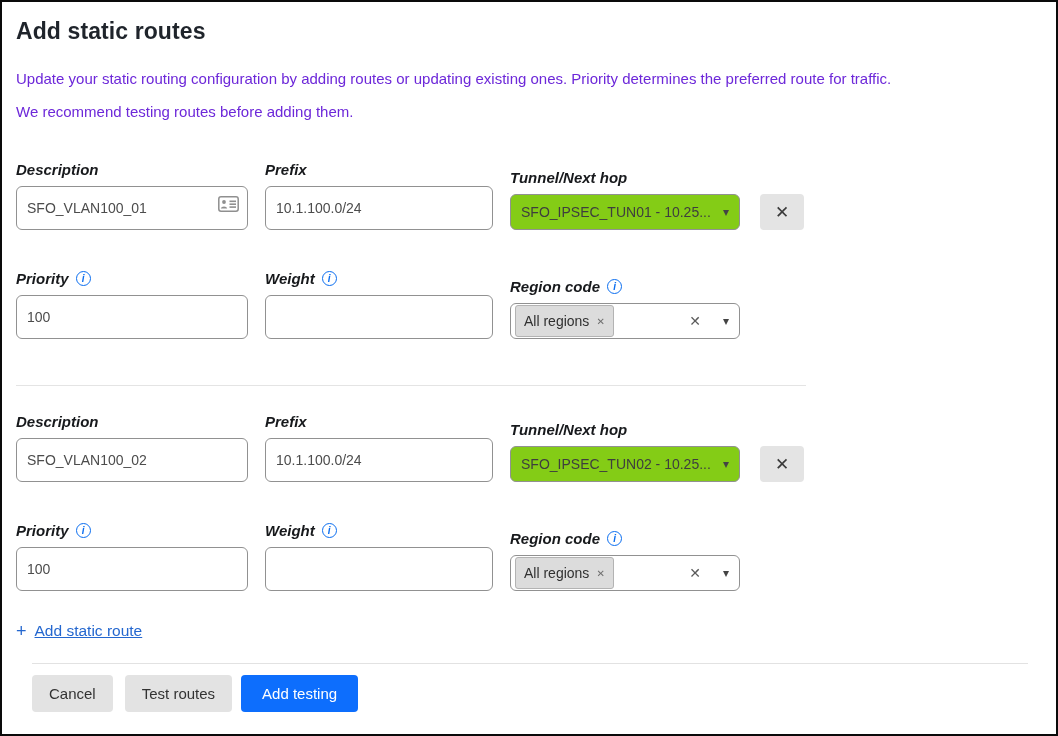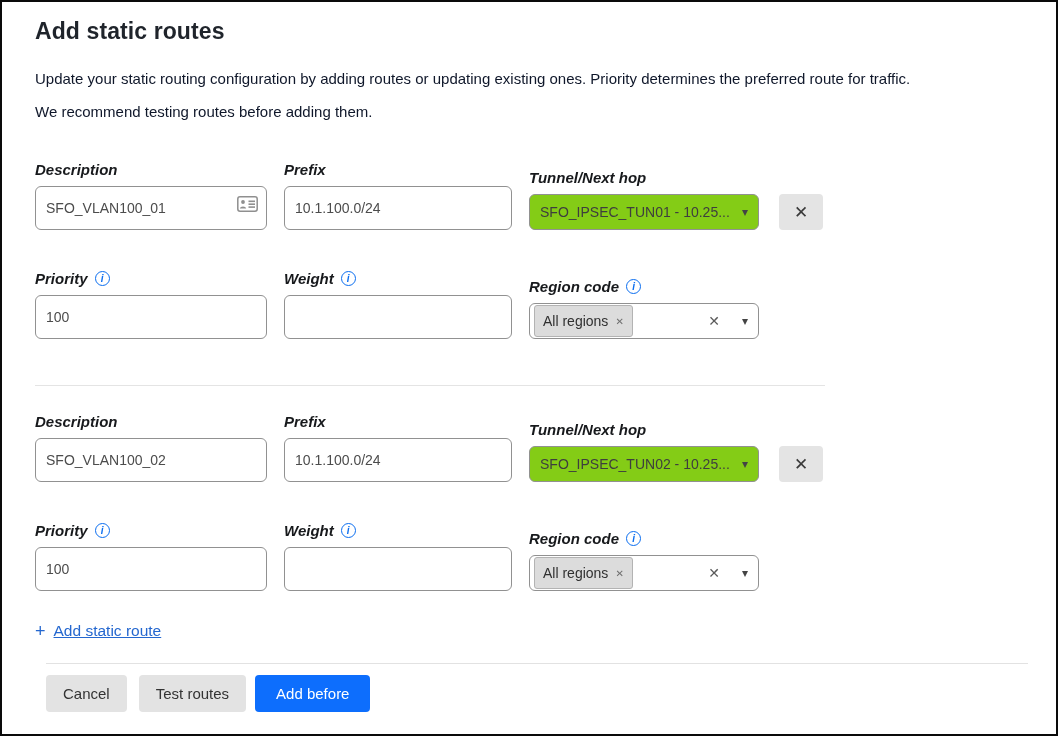--- a/index.html
+++ b/index.html
@@ -3,29 +3,29 @@
 <meta charset="utf-8">
 <style>
   * { box-sizing: border-box; }
   html, body { margin: 0; padding: 0; background: #fff; }
   body { font-family: "Liberation Sans", sans-serif; }
 
   .frame {
     width: 1058px; height: 736px;
     border: 2px solid #0a0a0a;
     background: #fff;
-    padding: 14px 28px 0 33px;
+    padding: 14px 28px 0 14px;
     position: relative;
   }
 
   h1.title {
     font-size: 23px; font-weight: 700; color: #1f242b;
     margin: 2px 0 0 0; letter-spacing: 0.1px;
   }
-  p.intro { font-size: 15px; color: #0f172a; margin: 25px 0 0 0; }
+  p.intro { font-size: 15px; color: #6d28d9; margin: 25px 0 0 0; }
   p.intro.second { margin-top: 16px; }
 
   .form-area { margin-top: 41px; }
 
   .row { display: flex; gap: 17px; align-items: flex-end; }
   .row + .row { margin-top: 40px; }
 
   .field { display: flex; flex-direction: column; }
   .w1 { width: 232px; }
   .w2 { width: 228px; }
@@ -93,21 +93,21 @@
     width: 790px; margin: 46px 0 27px 0;
   }
 
   .add-link-row {
     margin-top: 31px; display: flex; align-items: center; gap: 8px;
     font-size: 16px;
   }
   .plus-glyph { color: #2467cf; font-size: 18px; line-height: 1; }
   a.add-link { color: #2467cf; text-decoration: underline; font-size: 15.5px; cursor: pointer; }
 
-  .footer { position: absolute; left: 41px; right: 28px; top: 661px; }
+  .footer { position: absolute; left: 27px; right: 28px; top: 661px; }
   .footer hr { border: none; border-top: 1px solid #e2e2e2; margin: 0 0 11px 3px; }
   .btn-row { display: flex; gap: 12px; padding-left: 3px; }
   .btn {
     height: 37px; border: none; border-radius: 4px; cursor: pointer;
     font-size: 15px; font-family: "Liberation Sans", sans-serif;
     padding: 0 17px;
   }
   .btn.secondary { background: #e3e3e3; color: #333; }
   .btn.primary { background: #0d6efd; color: #fff; padding: 0 21px; margin-left: -3px; }
 </style>
@@ -284,17 +284,17 @@
       <span class="plus-glyph">+</span>
       <a class="add-link">Add static route</a>
     </div>
   </div>
 
   <div class="footer">
     <hr>
     <div class="btn-row">
       <button class="btn secondary">Cancel</button>
       <button class="btn secondary">Test routes</button>
-      <button class="btn primary">Add before</button>
+      <button class="btn primary">Add testing</button>
     </div>
   </div>
 
 </div>
 
 </body></html>

